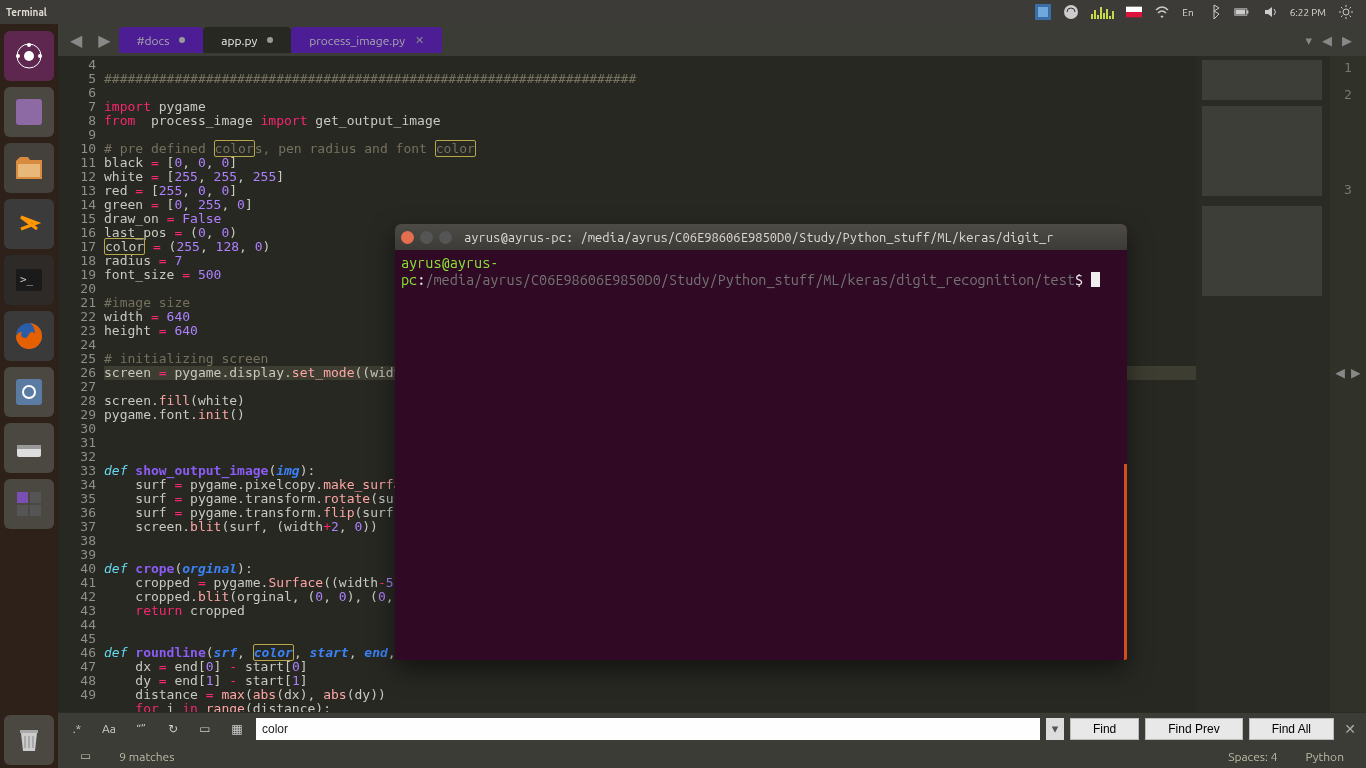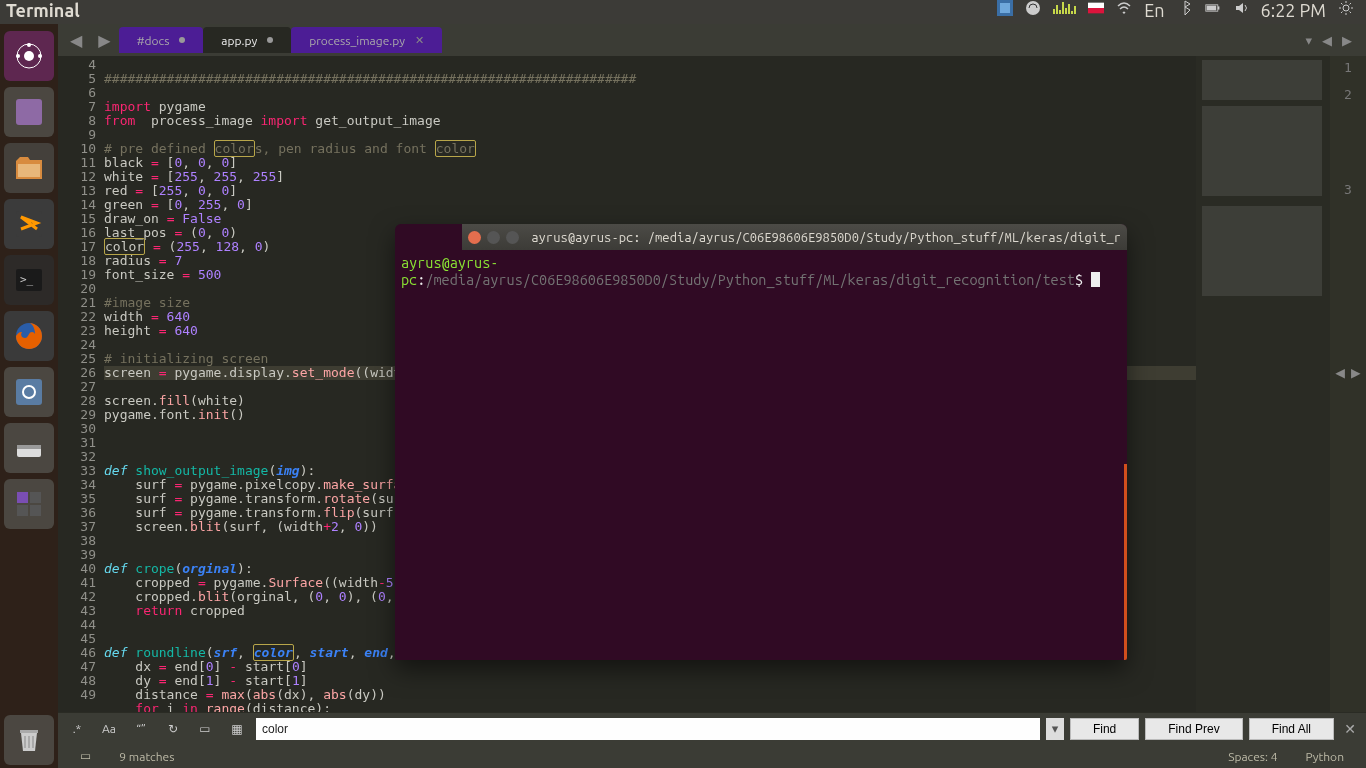--- a/index.html
+++ b/index.html
@@ -11,23 +11,23 @@
   width: 1366px;
   height: 768px;
   overflow: hidden;
   position: relative;
 }
 .top-bar {
   height: 24px;
   background: #3c3b37;
   color: #dfdbd2;
   display: flex;
-  align-items: flex-start;
+  align-items: center;
   padding: 0 6px;
-  font-size: 18px;
+  font-size: 10px;
 }
 .top-bar .title { font-weight: bold; }
 .top-bar .spacer { flex: 1; }
 .tb-item { margin: 0 6px; display: inline-flex; align-items: center; }
 .tb-ico { width:16px; height:16px; display:inline-block; }
 .launcher {
   position: absolute;
   left: 0; top: 24px; bottom: 0;
   width: 58px;
   background: rgba(50,40,35,0.55);
@@ -107,21 +107,21 @@
 .mini-side {
   position:absolute; right:0; top:0; bottom:0; width:36px;
   background:#303128; color:#777; font-family:monospace; font-size:13px;
   padding:4px 0; text-align:center;
 }
 .side-arrows { color:#888; font-size:16px; display:flex; justify-content:center; gap:6px; margin-top:6px;}
 .mm-block { position:absolute; left:6px; width:120px; background:rgba(150,150,150,0.18); }
 .tok-kw { color:#f92672; }
 .tok-imp { color:#f92672; }
 .tok-num { color:#ae81ff; }
-.tok-fn { color:#14b8a6; }
+.tok-fn { color:#8b5cf6;font-weight:bold; }
 .tok-call { color:#fca5a5; }
 .tok-comm { color:#75715e; }
 .tok-param { color:#3b82f6; font-style:italic;font-weight:bold; }
 .tok-def { color:#66d9ef; font-style:italic; }
 .hlbox { border:1px solid #b8a64a; border-radius:2px; padding:0 0; }
 .find-bar {
   height: 32px;
   background: #3b3c35;
   display: flex; align-items: center;
   padding: 0 6px;
@@ -167,21 +167,20 @@
   position: absolute;
   left: 395px; top: 224px;
   width: 732px; height: 436px;
   background: #300a24;
   border-radius: 6px 6px 2px 2px;
   box-shadow: 0 10px 24px rgba(0,0,0,0.5);
   z-index: 20;
   display:flex; flex-direction:column;
   overflow:hidden;
   font-family: "Ubuntu Mono","DejaVu Sans Mono", monospace;
-  align-items: flex-end;
 }
 .term-title {
   height: 26px;
   background: linear-gradient(#4c4b46,#3c3b37);
   display:flex; align-items:center;
   padding:0 6px; color:#dcd8cf; font-size:13px;
 }
 .tw-btn { width:13px; height:13px; border-radius:50%; margin-right:6px; }
 .tw-close { background:#e46e4e; }
 .tw-min { background:#555; }

